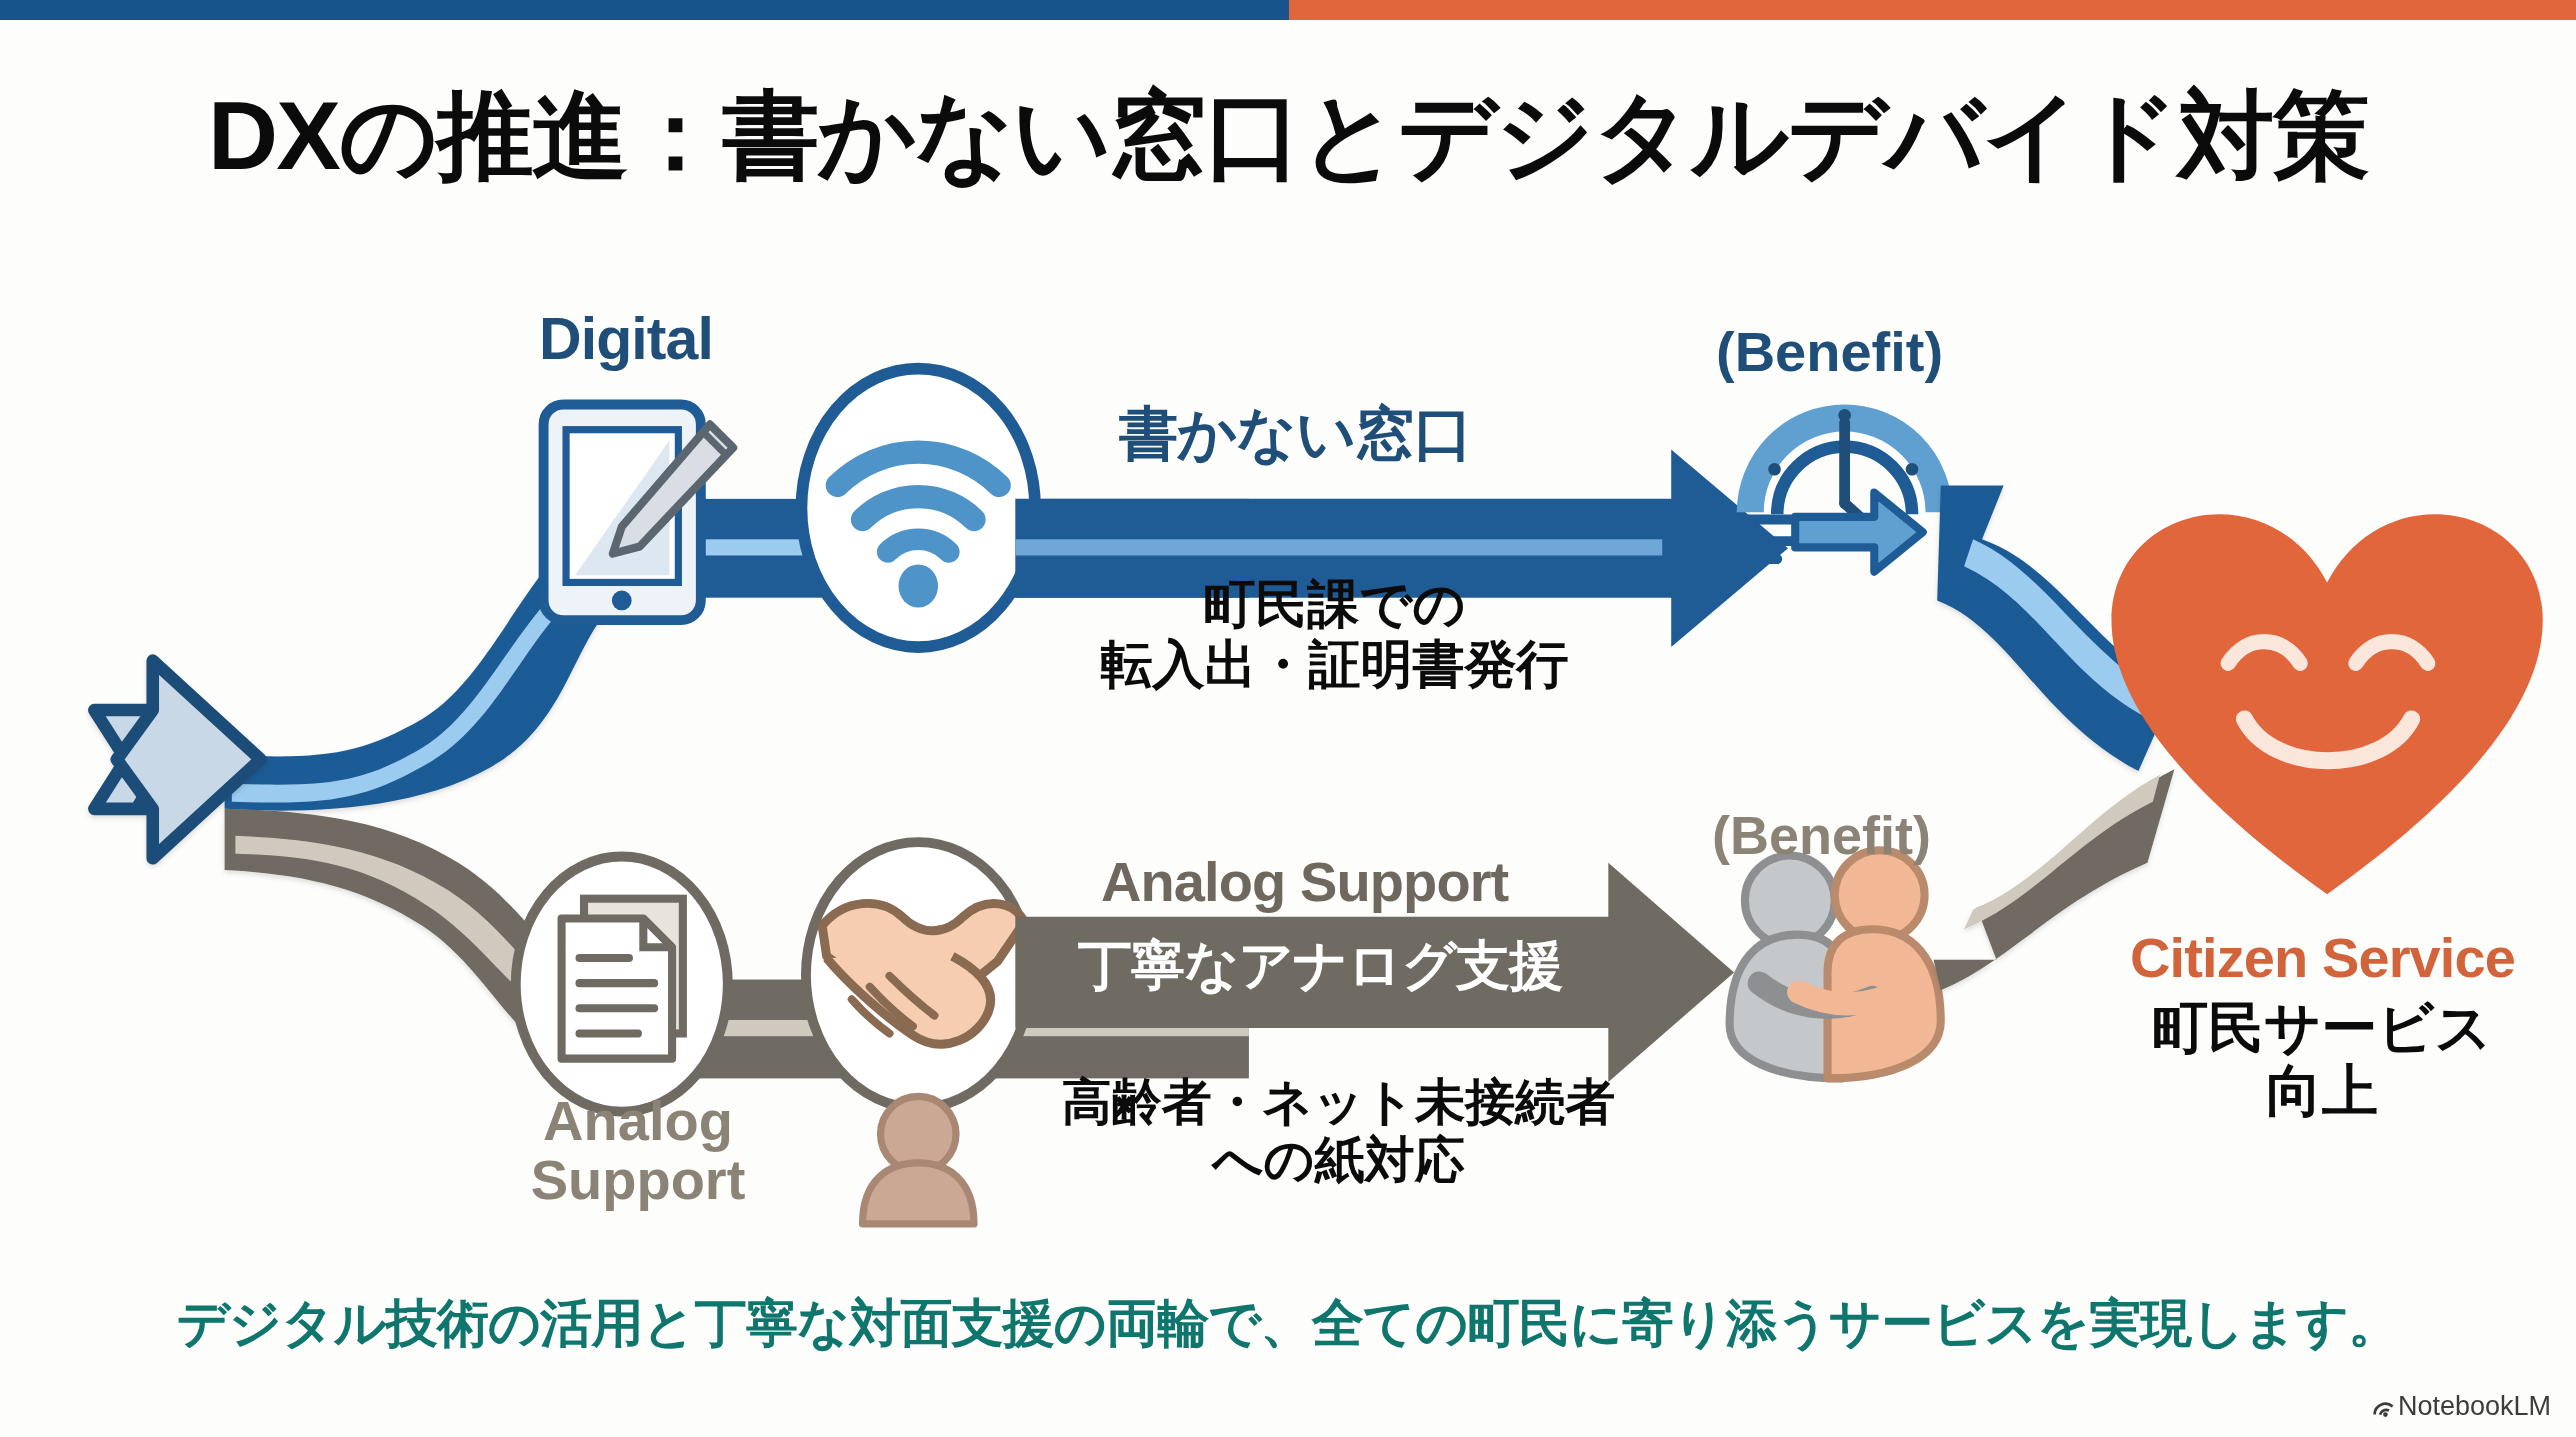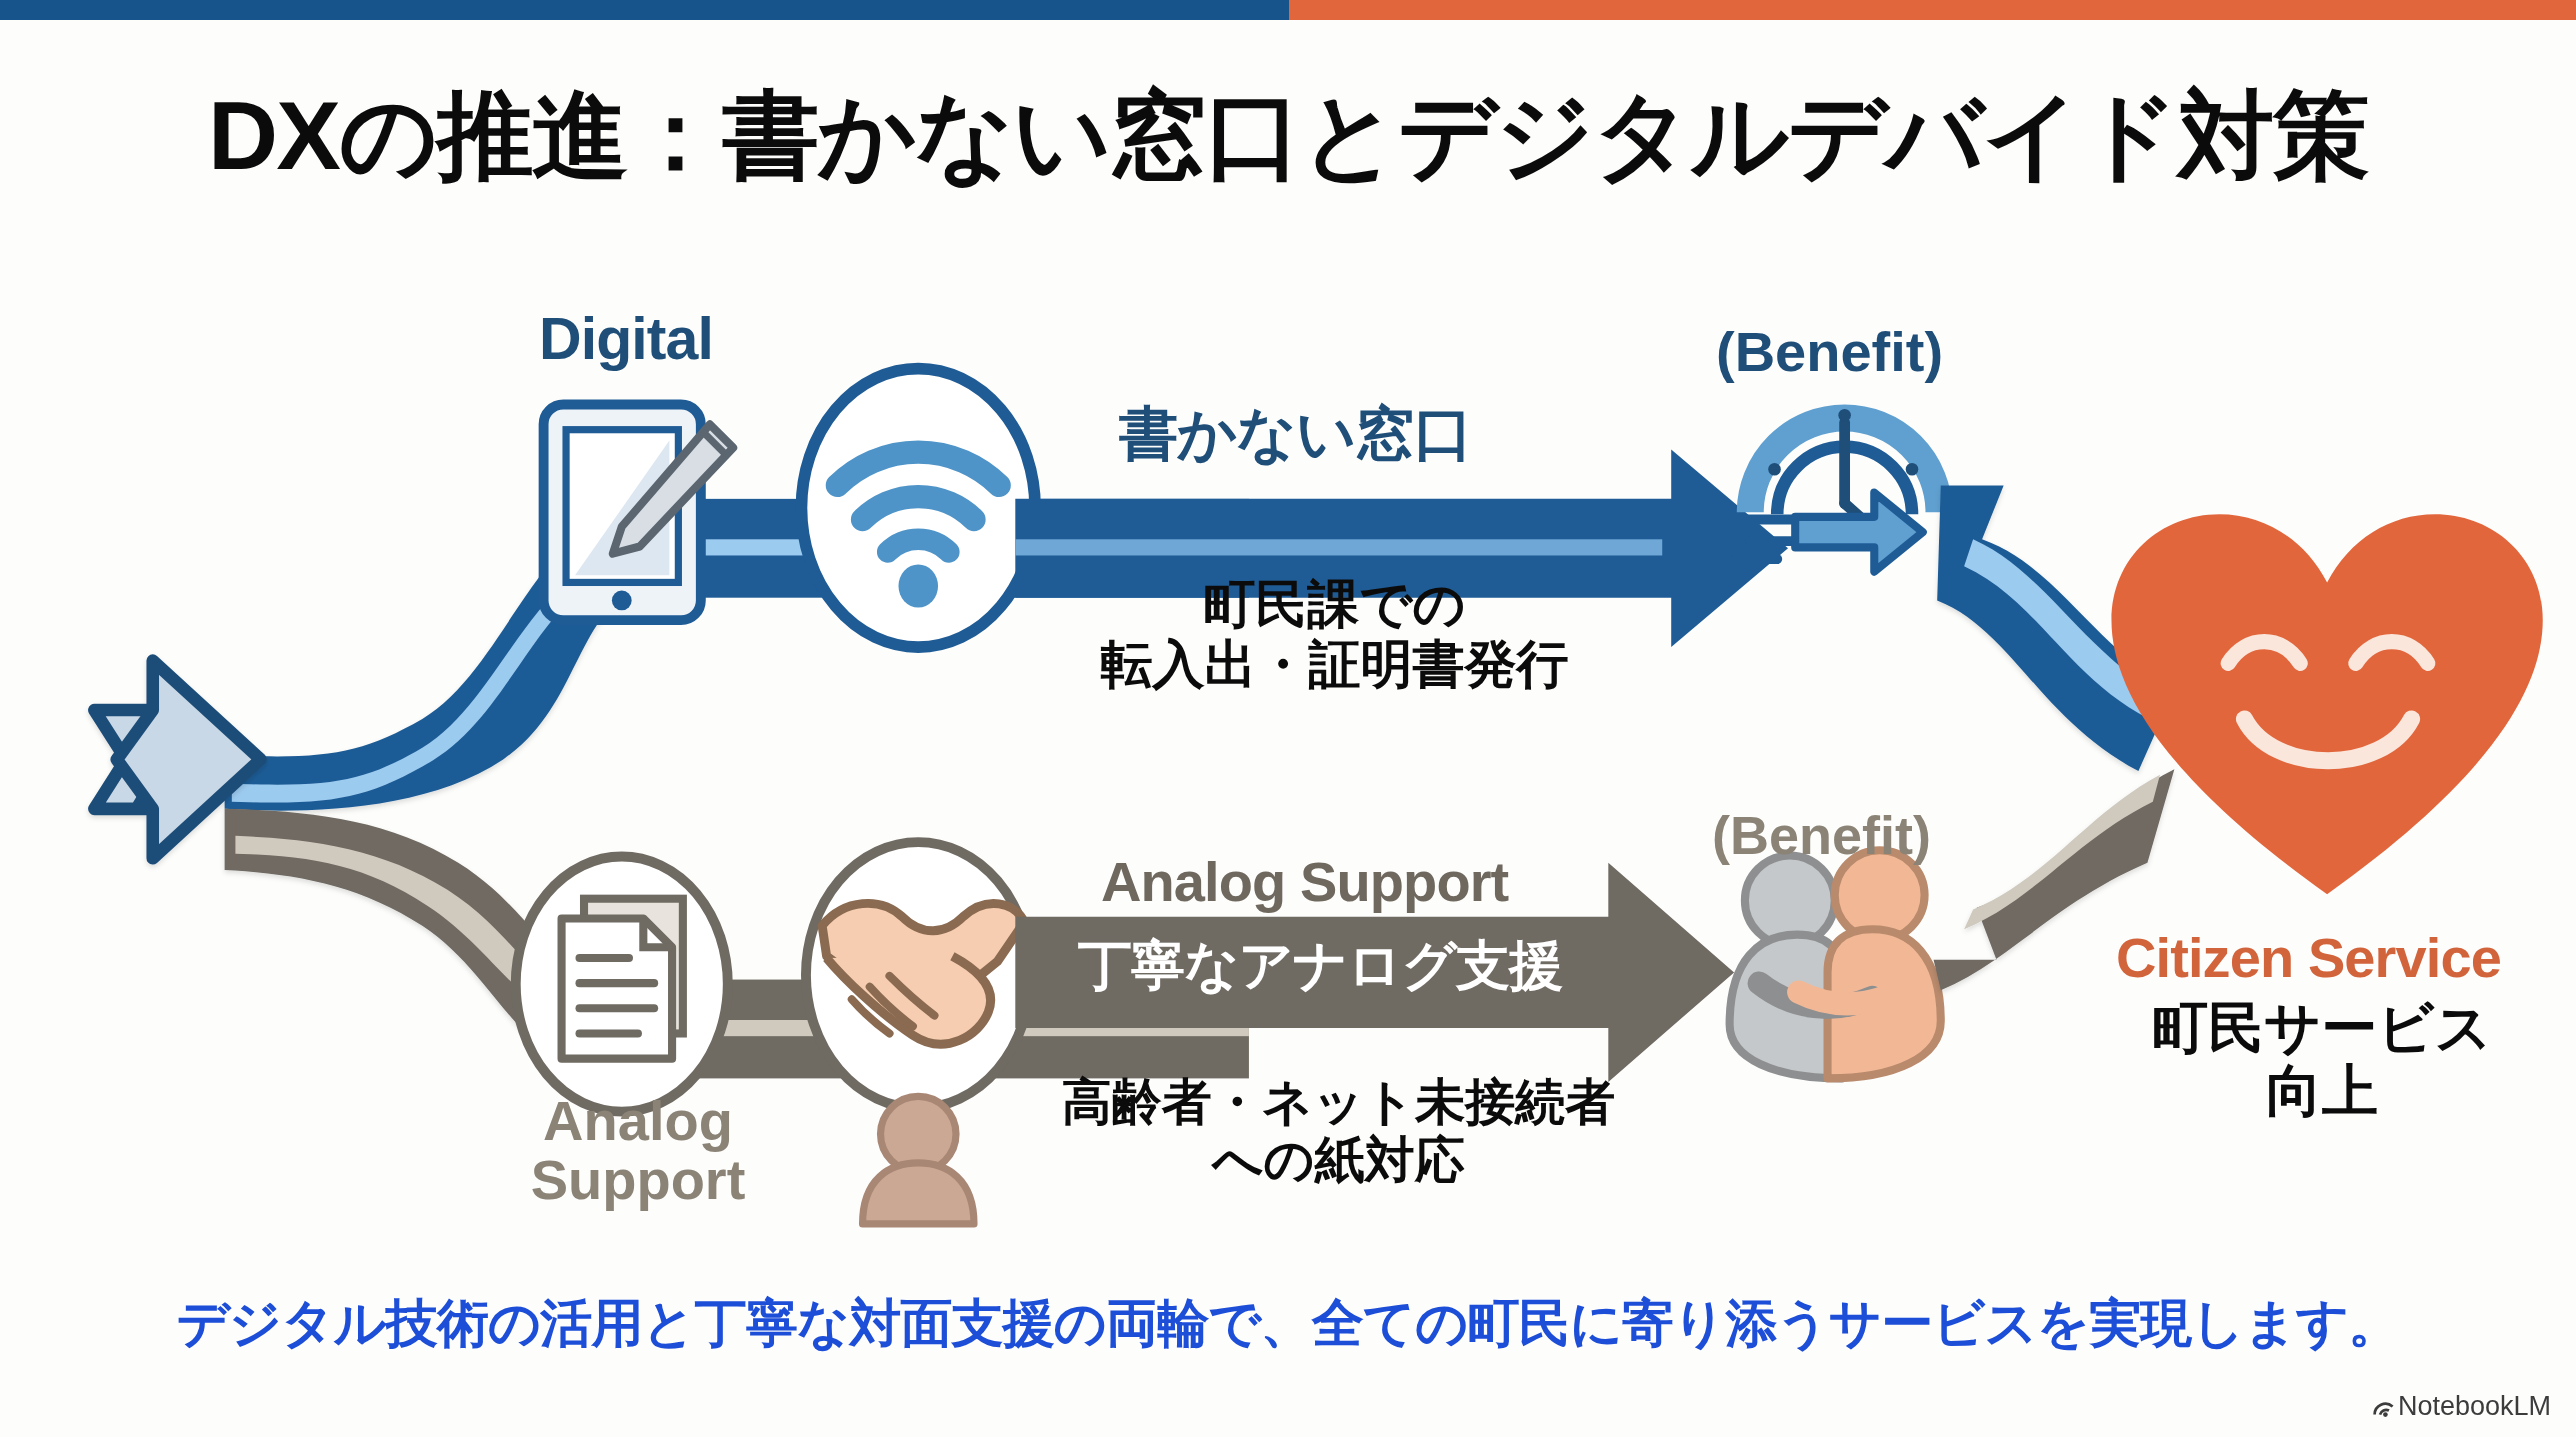--- a/index.html
+++ b/index.html
@@ -42,26 +42,26 @@
   #gray-arrow-title{left:1101px;top:849px;font-size:56px;font-weight:bold;color:#6F685E;letter-spacing:-0.9px;}
   #gray-arrow-in{left:1078px;top:930px;font-size:54px;font-weight:bold;color:#FFFFFF;letter-spacing:-0.9px;}
   #gray-arrow-sub{left:1033px;top:1074px;font-size:50px;line-height:1.15;text-align:center;width:611px;}
 
   #benefit1{left:1716px;top:319px;font-size:56px;font-weight:bold;color:#1F4E79;}
   #benefit1-sub{left:1676px;top:575px;font-size:52px;line-height:1.15;text-align:center;width:341px;}
 
   #benefit2{left:1712px;top:804px;font-size:54px;font-weight:bold;color:#8A8376;}
   #benefit2-sub{left:1626px;top:1074px;font-size:52px;line-height:1.15;text-align:center;width:431px;}
 
-  #citizen-en{left:2116px;top:925px;font-size:56px;font-weight:bold;color:#D2643C;letter-spacing:-0.9px;width:413px;}
+  #citizen-en{left:2116px;top:925px;font-size:56px;font-weight:bold;color:#D2643C;letter-spacing:-0.9px;width:413px;text-align:center;}
   #citizen-jp{left:2129px;top:997px;font-size:56px;line-height:1.12;text-align:center;width:386px;}
 
   #caption{
     position:absolute;left:0;top:1289px;width:2576px;text-align:center;
-    font-size:52px;font-weight:bold;color:#1d4ed8;letter-spacing:-0.9px;white-space:nowrap;
+    font-size:52px;font-weight:bold;color:#0f766e;letter-spacing:-0.9px;white-space:nowrap;
   }
 
   
   #watermark{
     position:absolute;right:25px;bottom:16px;
     display:flex;align-items:center;
     font-size:27px;color:#3C3C3C;
   }
   #watermark svg{display:block;}
 </style>

